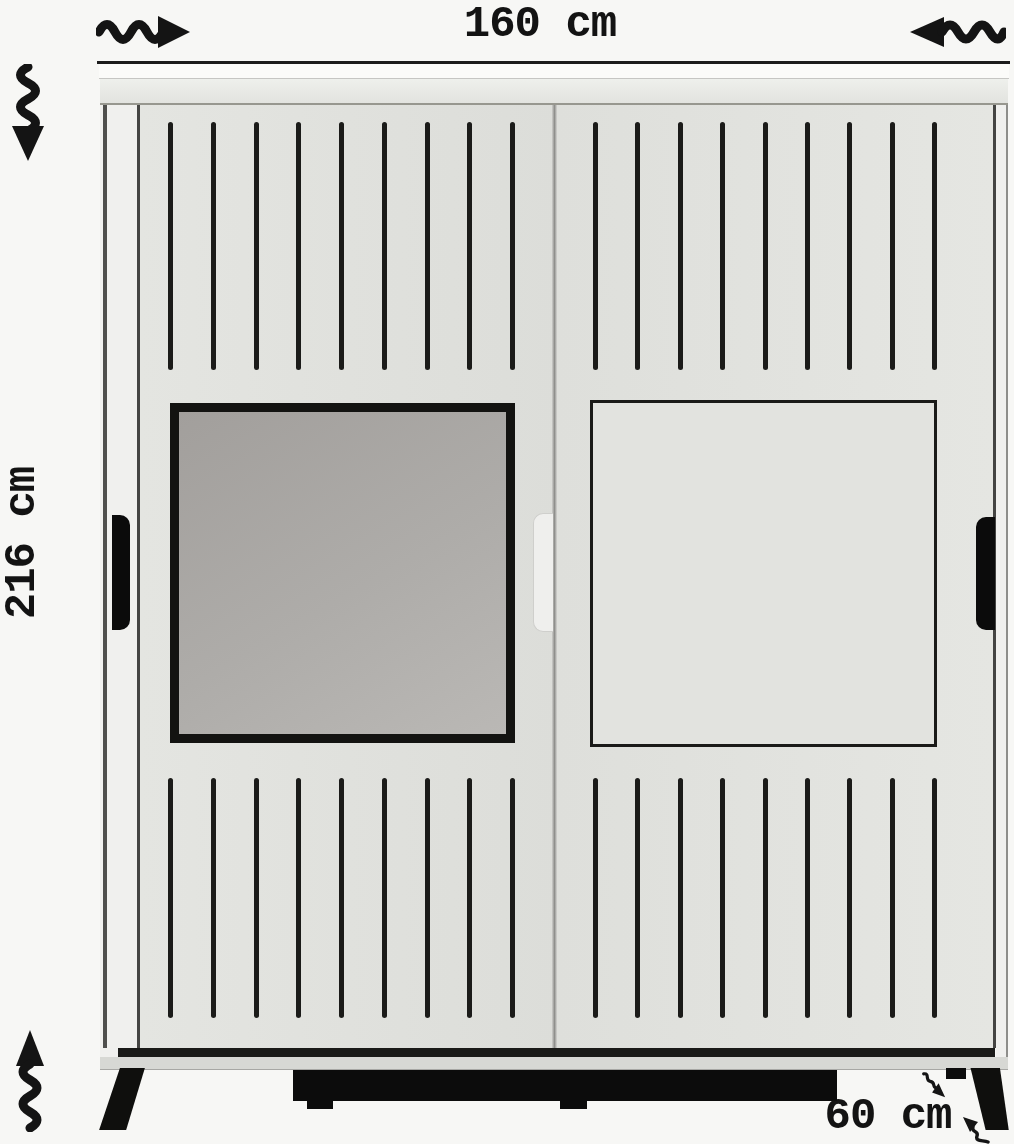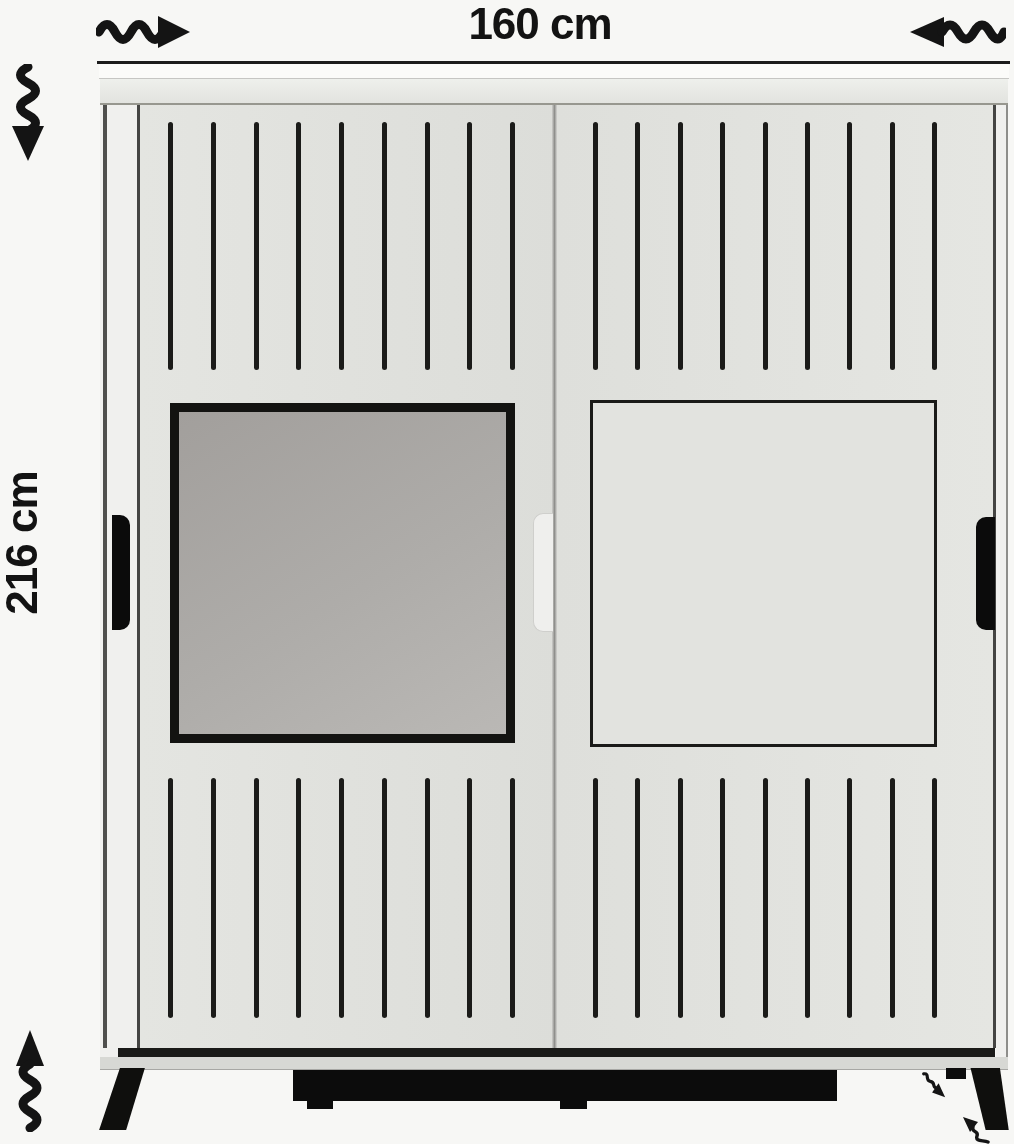--- a/index.html
+++ b/index.html
@@ -2,21 +2,21 @@
 <html><head>
 <meta charset="utf-8">
 <style>
   * { box-sizing: border-box; margin: 0; padding: 0; }
   html, body { background: #ffffff; }
   .scene {
     position: relative;
     width: 1014px;
     height: 1144px;
     background: #f7f7f5;
-    font-family: Liberation Sans, sans-serif;
+    font-family: Liberation Mono, monospace;
     overflow: hidden;
   }
   .abs { position: absolute; }
 
   
   .dim-label {
     color: #131313;
     font-weight: 600;
     font-size: 44px;
     letter-spacing: -1px;
@@ -95,20 +95,21 @@
   .arr-d2 { left: 960px; top: 1114px; width: 32px;  height: 30px; }
   svg { display: block; width: 100%; height: 100%; }
 </style>
 </head>
 <body>
 
 <div class="scene">
 
   <div class="abs dim-label dim-width">160 cm</div>
   <div class="abs dim-label dim-height">216 cm</div>
+  <div class="abs dim-label dim-depth">60 cm</div>
 
   <div class="abs arr-tl">
     <svg viewBox="0 0 96 38">
       <path d="M3 20 q8 -15 16 0 q8 15 16 0 q8 -15 16 0 q8 15 16 0" fill="none" stroke="#141414" stroke-width="9" stroke-linecap="round"></path>
       <path d="M62 4 L94 20 L62 36 Z" fill="#141414"></path>
     </svg>
   </div>
   <div class="abs arr-tr">
     <svg viewBox="0 0 100 36">
       <path d="M38 3 L4 18 L38 33 Z" fill="#141414"></path>

